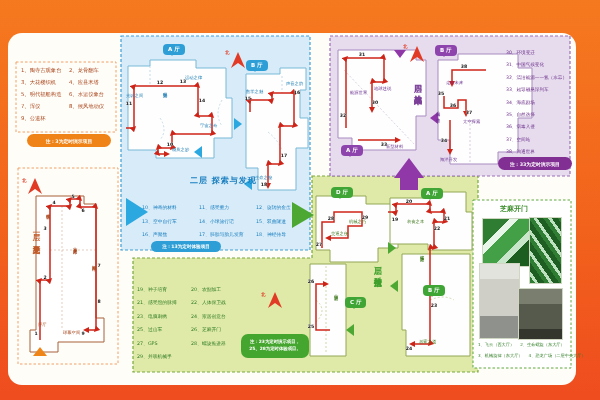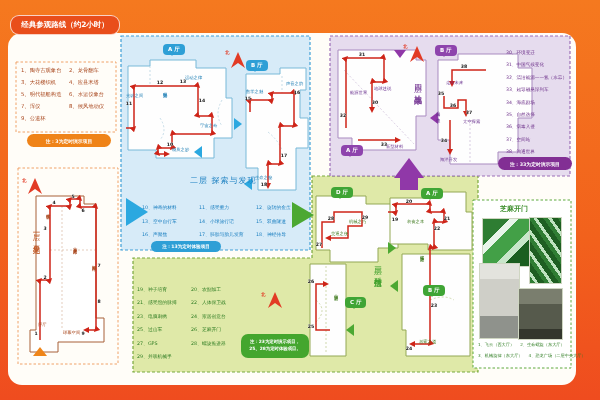--- a/index.html
+++ b/index.html
@@ -19,21 +19,21 @@
     background:#E94E1B;border:1px solid rgba(255,255,255,.75);border-radius:9px;
     color:#fff;font-size:7.5px;font-weight:bold;
     display:flex;align-items:center;justify-content:center;white-space:nowrap;
   }
   svg.map{position:absolute;inset:0;width:600px;height:400px;}
   .lbl{position:absolute;font-size:4.3px;line-height:1.1;white-space:nowrap;color:#2884B8;}
   .lbl.f1{color:#A8461C;}
   .lbl.f3l{color:#3F7A1E;}
   .lbl.f4l{color:#6B3390;}
   .vert{writing-mode:vertical-rl;text-orientation:upright;letter-spacing:.5px;}
-  .floor-title{position:absolute;font-weight:normal;white-space:nowrap;}
+  .floor-title{position:absolute;font-weight:bold;white-space:nowrap;}
   .ft2{left:190px;top:175px;font-size:8px;color:#1A7FC0;letter-spacing:1px;}
   .ft1{left:31px;top:228px;font-size:7.5px;color:#C05A28;height:84px;}
   .ft3{left:371px;top:260px;font-size:8px;color:#3FA02C;height:84px;}
   .ft4{left:411px;top:78px;font-size:8px;color:#7B3F98;height:92px;}
   .grid-list{position:absolute;display:grid;}
   .gl1{left:21px;top:67px;grid-template-columns:48px 45px;grid-auto-rows:12px;font-size:5.3px;color:#A8461C;}
   .gl2{left:142px;top:204px;grid-template-columns:57px 57px:54px;grid-template-columns:57px 57px 54px;grid-auto-rows:13.5px;font-size:4.8px;color:#1A7FC0;}
   .gl3{left:137px;top:286px;grid-template-columns:54px 70px;grid-auto-rows:13.4px;font-size:4.8px;color:#2F7D23;}
   .gl4{left:506px;top:50px;grid-template-columns:66px;grid-auto-rows:12.4px;font-size:4.6px;color:#6B2D88;}
   .li{white-space:nowrap;}
@@ -77,21 +77,20 @@
   .cr1{left:478px;top:342px;}
   .cr2{left:478px;top:353px;}
 </style>
 </head>
 <body>
 
 <div id="stage">
 
   <div class="card"></div>
 
-  <div class="title-pill">经典参观路线（约2小时）</div>
 
   <svg class="map" viewBox="0 0 600 400">
     <defs>
       <marker id="ah" viewBox="0 0 6 6" refX="3" refY="3" markerWidth="4" markerHeight="4" orient="auto">
         <path d="M0,0 L6,3 L0,6 Z" fill="#CE2418"></path>
       </marker>
     </defs>
 
     <g>
       <path d="M312,176 H478 V372 H133 V258 H312 Z" fill="#DFE9A8" stroke="#79A93C" stroke-width="1.2" stroke-dasharray="3,2"></path>

